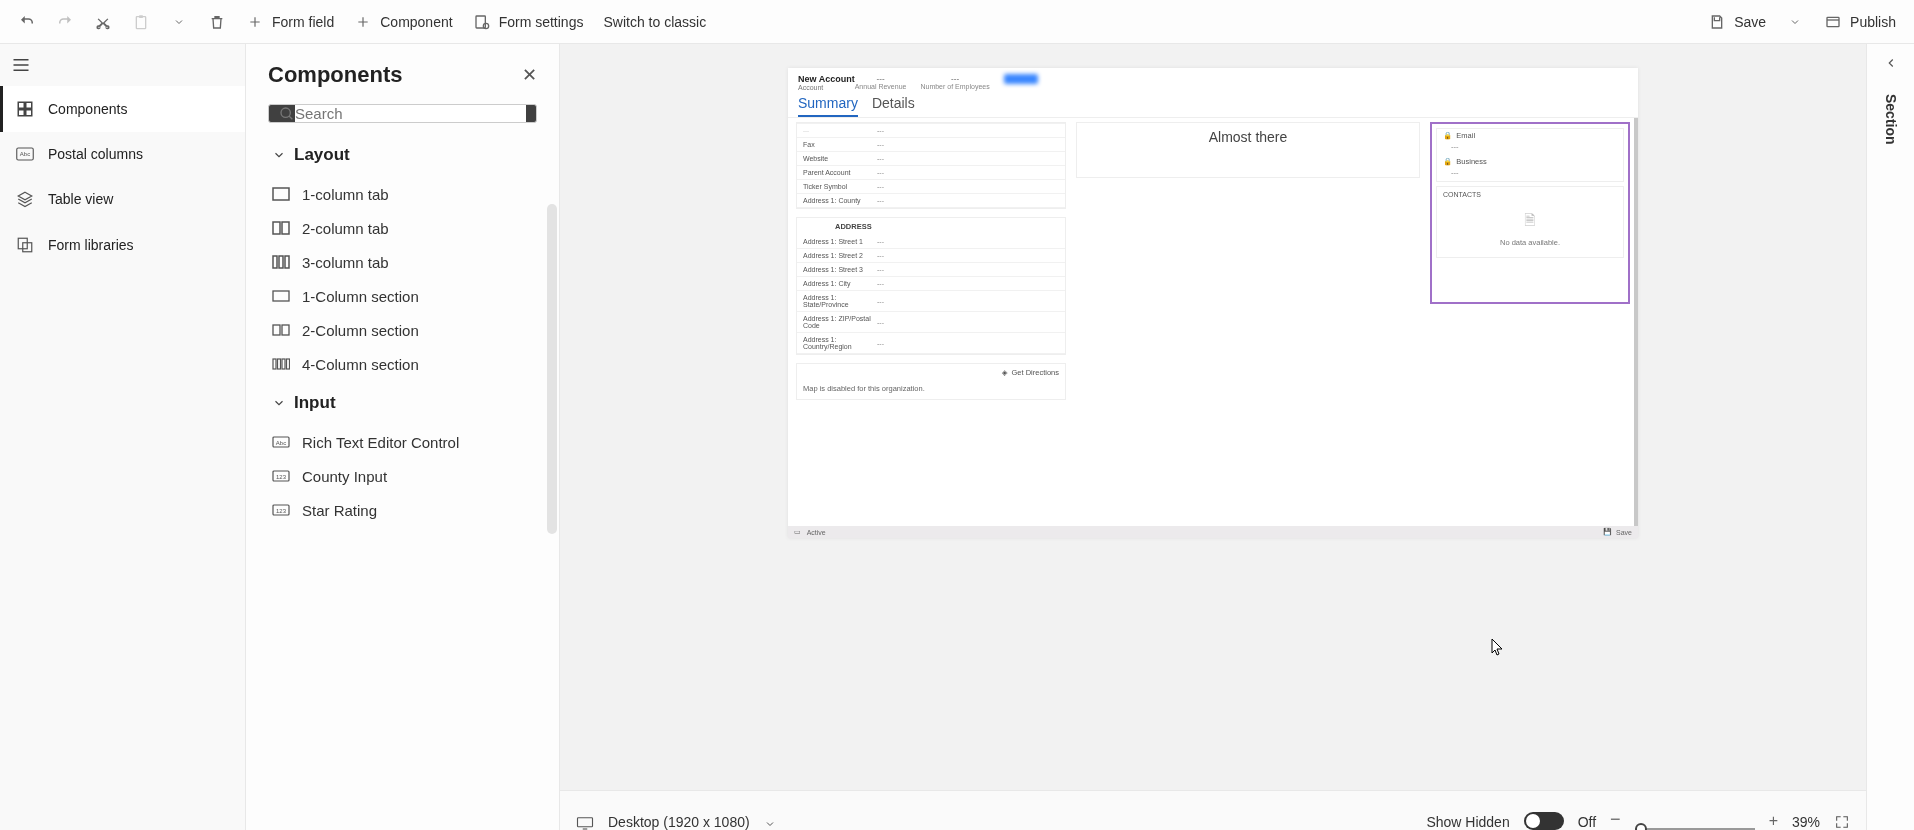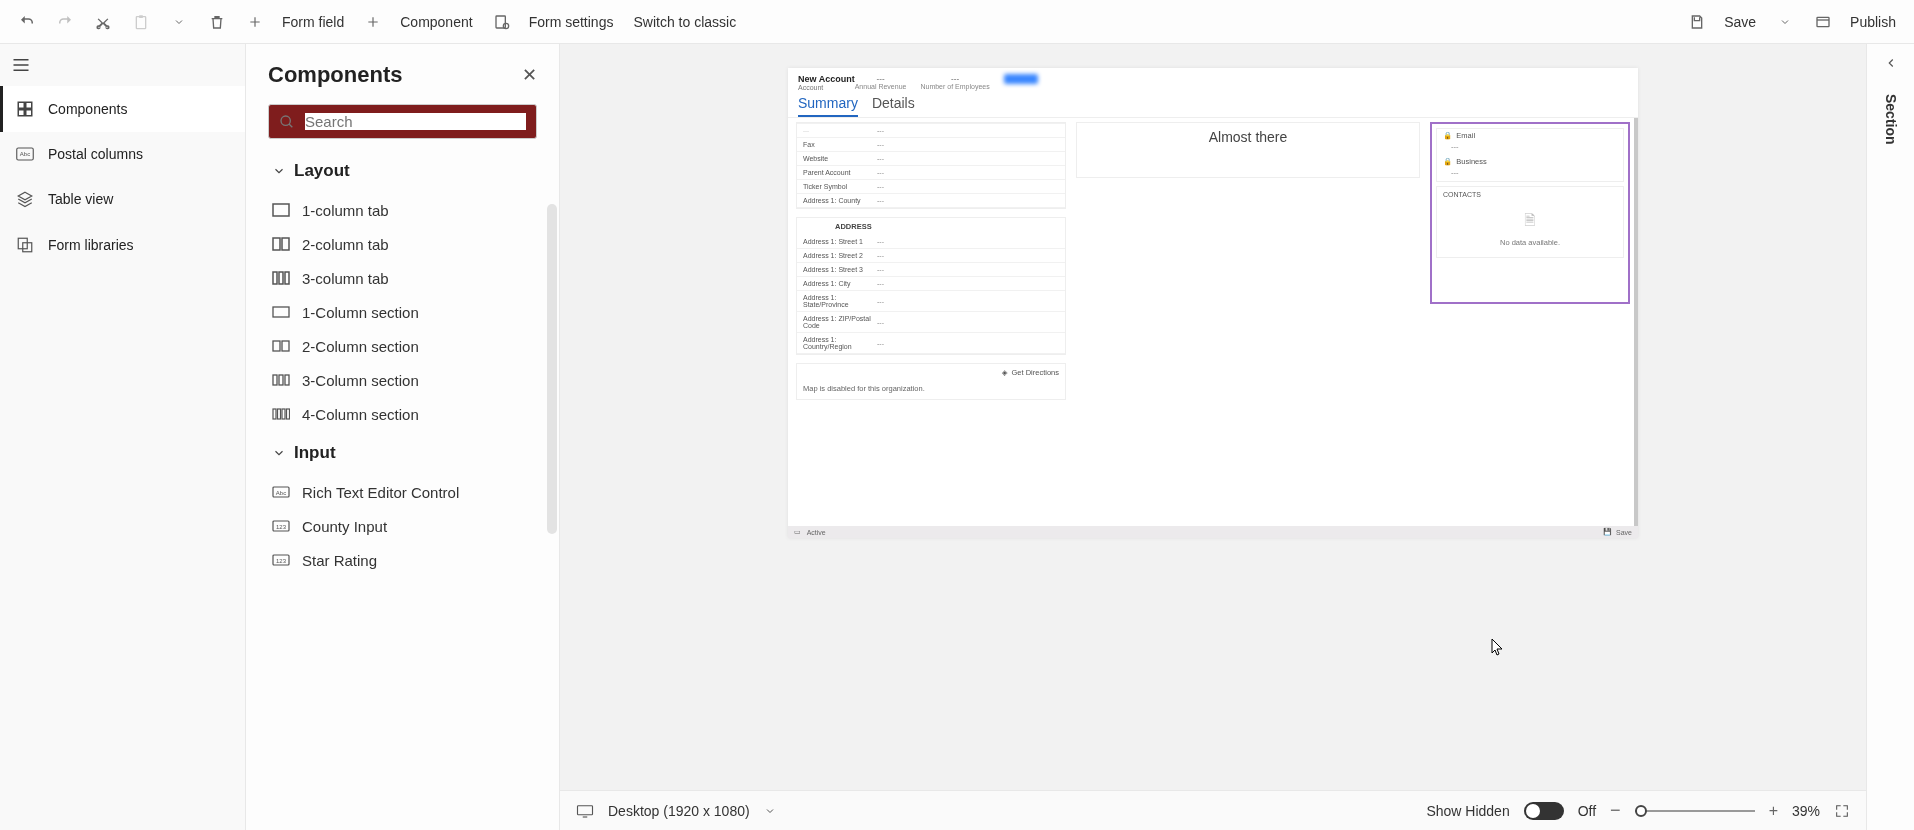--- a/index.html
+++ b/index.html
@@ -1,40 +1,40 @@
 <!DOCTYPE html>
 <html><head>
 <meta charset="utf-8">
 <style>
   * { box-sizing: border-box; margin: 0; padding: 0; font-family: "Segoe UI", sans-serif; }
   body { background: #f5f5f5; width: 1914px; height: 830px; overflow: hidden; position: relative; }
 
   
   .toolbar { height: 44px; background: #fdfdfd; border-bottom: 1px solid #e8e8e8; display: flex; align-items: center; padding: 0 10px; }
   .toolbar .tool-group { display: flex; align-items: center; gap: 4px; }
-  .toolbar .tool-btn { display: flex; align-items: center; gap: 18px; padding: 6px 8px; cursor: pointer; color: #333; font-size: 14px; }
+  .toolbar .tool-btn { display: flex; align-items: center; gap: 8px; padding: 6px 8px; cursor: pointer; color: #333; font-size: 14px; }
   .toolbar .tool-icon { display:flex; align-items:center; justify-content:center; width:18px; height:18px; }
   .toolbar .spacer { flex: 1; }
 
   
   .main { display: flex; height: calc(100% - 44px); }
 
   
   .navrail { width: 246px; background: #f9f9f9; border-right: 1px solid #e8e8e8; display:flex; flex-direction:column; }
   .navrail .ham { padding: 14px 12px; }
   .navrail .nav-item { display:flex; align-items:center; gap: 14px; padding: 14px 16px; font-size: 14px; color: #222; cursor:pointer; }
   .navrail .nav-item.active { background: #fff; border-left: 3px solid #222; padding-left:13px; }
 
   
   .panel { width: 314px; background: #fdfdfd; border-right: 1px solid #e8e8e8; display:flex; flex-direction:column; position:relative; }
   .panel-header { display:flex; align-items:center; justify-content:space-between; padding: 18px 22px 10px 22px; }
   .panel-header h2 { font-size: 22px; font-weight: 600; color:#222; }
   .close-x { font-size: 18px; color:#555; cursor:pointer; }
   .search-wrap { margin: 6px 22px 10px 22px; }
-  .search-box { display:flex; align-items:center; gap:10px; border:1px solid #ccc; border-radius:3px; padding:8px 10px; background:#7f1d1d; }
+  .search-box { display:flex; align-items:center; border:1px solid #ccc; border-radius:3px; padding:0 10px; background:#404040; }
   .search-box input { border:none; outline:none; flex:1; font-size:15px; color:#555; }
   .panel-body { overflow:auto; position:relative; padding-right:6px; }
   .scroll-track { position:absolute; right:2px; top:160px; width:10px; height:330px; background:#e3e3e3; border-radius:5px; }
 
   .group-head { display:flex; align-items:center; gap:8px; padding: 12px 26px; font-size:17px; font-weight:600; color:#222; cursor:pointer;}
   .chev-down { width:14px; height:14px; }
   .comp-item { display:flex; align-items:center; gap:12px; padding: 8px 26px 8px 26px; font-size:15px; color:#333; cursor:pointer; }
   .comp-icon { width:18px; height:18px; display:flex; align-items:center; justify-content:center; }
 
   
@@ -67,21 +67,21 @@
   .mapnote { font-size:7.5px; color:#666; padding:3px 6px 6px 6px;}
   .rlabel { display:flex; align-items:center; gap:4px; font-size:7.5px; color:#555; padding:2px 6px;}
   .rval { font-size:7.5px; color:#888; padding:0 6px 4px 14px;}
   .contacts-head { font-size:7px; color:#555; padding:4px 6px;}
   .nodata { text-align:center; font-size:7.5px; color:#777; padding:8px 0 10px 0;}
   .nodata .glyph { font-size:14px; color:#bbb; display:block; margin-bottom:4px;}
   .status-bar { height:12px; background:#eceaec; display:flex; align-items:center; justify-content:space-between; padding:0 6px; font-size:7px; color:#666;}
   .form-scroll { position:absolute; right:0; top:0; bottom:0; width:4px; background:#c8c8c8;}
 
   
-  .canvas-foot { height: 40px; border-top:1px solid #e8e8e8; background:#fafafa; display:flex; align-items:center; padding: 0 16px; gap:14px; font-size:14px; color:#333;}
+  .canvas-foot { height: 40px; border-top:1px solid #e8e8e8; background:#fafafa; display:flex; align-items:flex-end; padding: 0 16px; gap:14px; font-size:14px; color:#333;}
   .canvas-foot .cf-spacer { flex:1; }
   .toggle { width:40px; height:18px; background:#333; border-radius:10px; position:relative; }
   .toggle .knob { position:absolute; left:2px; top:2px; width:14px; height:14px; background:#fff; border-radius:50%; }
   .zoom-rail { width:120px; height:2px; background:#999; position:relative;}
   .zoom-rail .zknob { position:absolute; left:0; top:-5px; width:12px; height:12px; border:2px solid #444; background:#fff; border-radius:50%;}
 
   
   .right-pane { width: 48px; background:#fdfdfd; border-left:1px solid #e8e8e8; display:flex; flex-direction:column; align-items:center; }
   .right-pane .chev-left { padding:12px 0; font-size:18px; color:#555; cursor:pointer;}
   .right-pane .vert-label { writing-mode: vertical-rl; font-size:14px; color:#333; padding-top:12px; font-weight:600;}
@@ -304,30 +304,20 @@
         <span>1-Column section</span>
       </div>
       <div class="comp-item">
         <span class="comp-icon">
             <svg width="18" height="12" viewBox="0 0 18 12">
               <rect x="1" y="1" width="7" height="10" fill="none" stroke="#555" stroke-width="1.3"></rect>
               <rect x="10" y="1" width="7" height="10" fill="none" stroke="#555" stroke-width="1.3"></rect>
             </svg>
           </span>
         <span>2-Column section</span>
-      </div>
-      <div class="comp-item">
-        <span class="comp-icon">
-            <svg width="18" height="12" viewBox="0 0 18 12">
-              <rect x="1" y="1" width="4" height="10" fill="none" stroke="#555" stroke-width="1.3"></rect>
-              <rect x="7" y="1" width="4" height="10" fill="none" stroke="#555" stroke-width="1.3"></rect>
-              <rect x="13" y="1" width="4" height="10" fill="none" stroke="#555" stroke-width="1.3"></rect>
-            </svg>
-          </span>
-        <span>3-Column section</span>
       </div>
       <div class="comp-item">
         <span class="comp-icon">
             <svg width="18" height="12" viewBox="0 0 18 12">
               <rect x="1" y="1" width="3" height="10" fill="none" stroke="#555" stroke-width="1.2"></rect>
               <rect x="5.5" y="1" width="3" height="10" fill="none" stroke="#555" stroke-width="1.2"></rect>
               <rect x="10" y="1" width="3" height="10" fill="none" stroke="#555" stroke-width="1.2"></rect>
               <rect x="14.5" y="1" width="3" height="10" fill="none" stroke="#555" stroke-width="1.2"></rect>
             </svg>
           </span>

